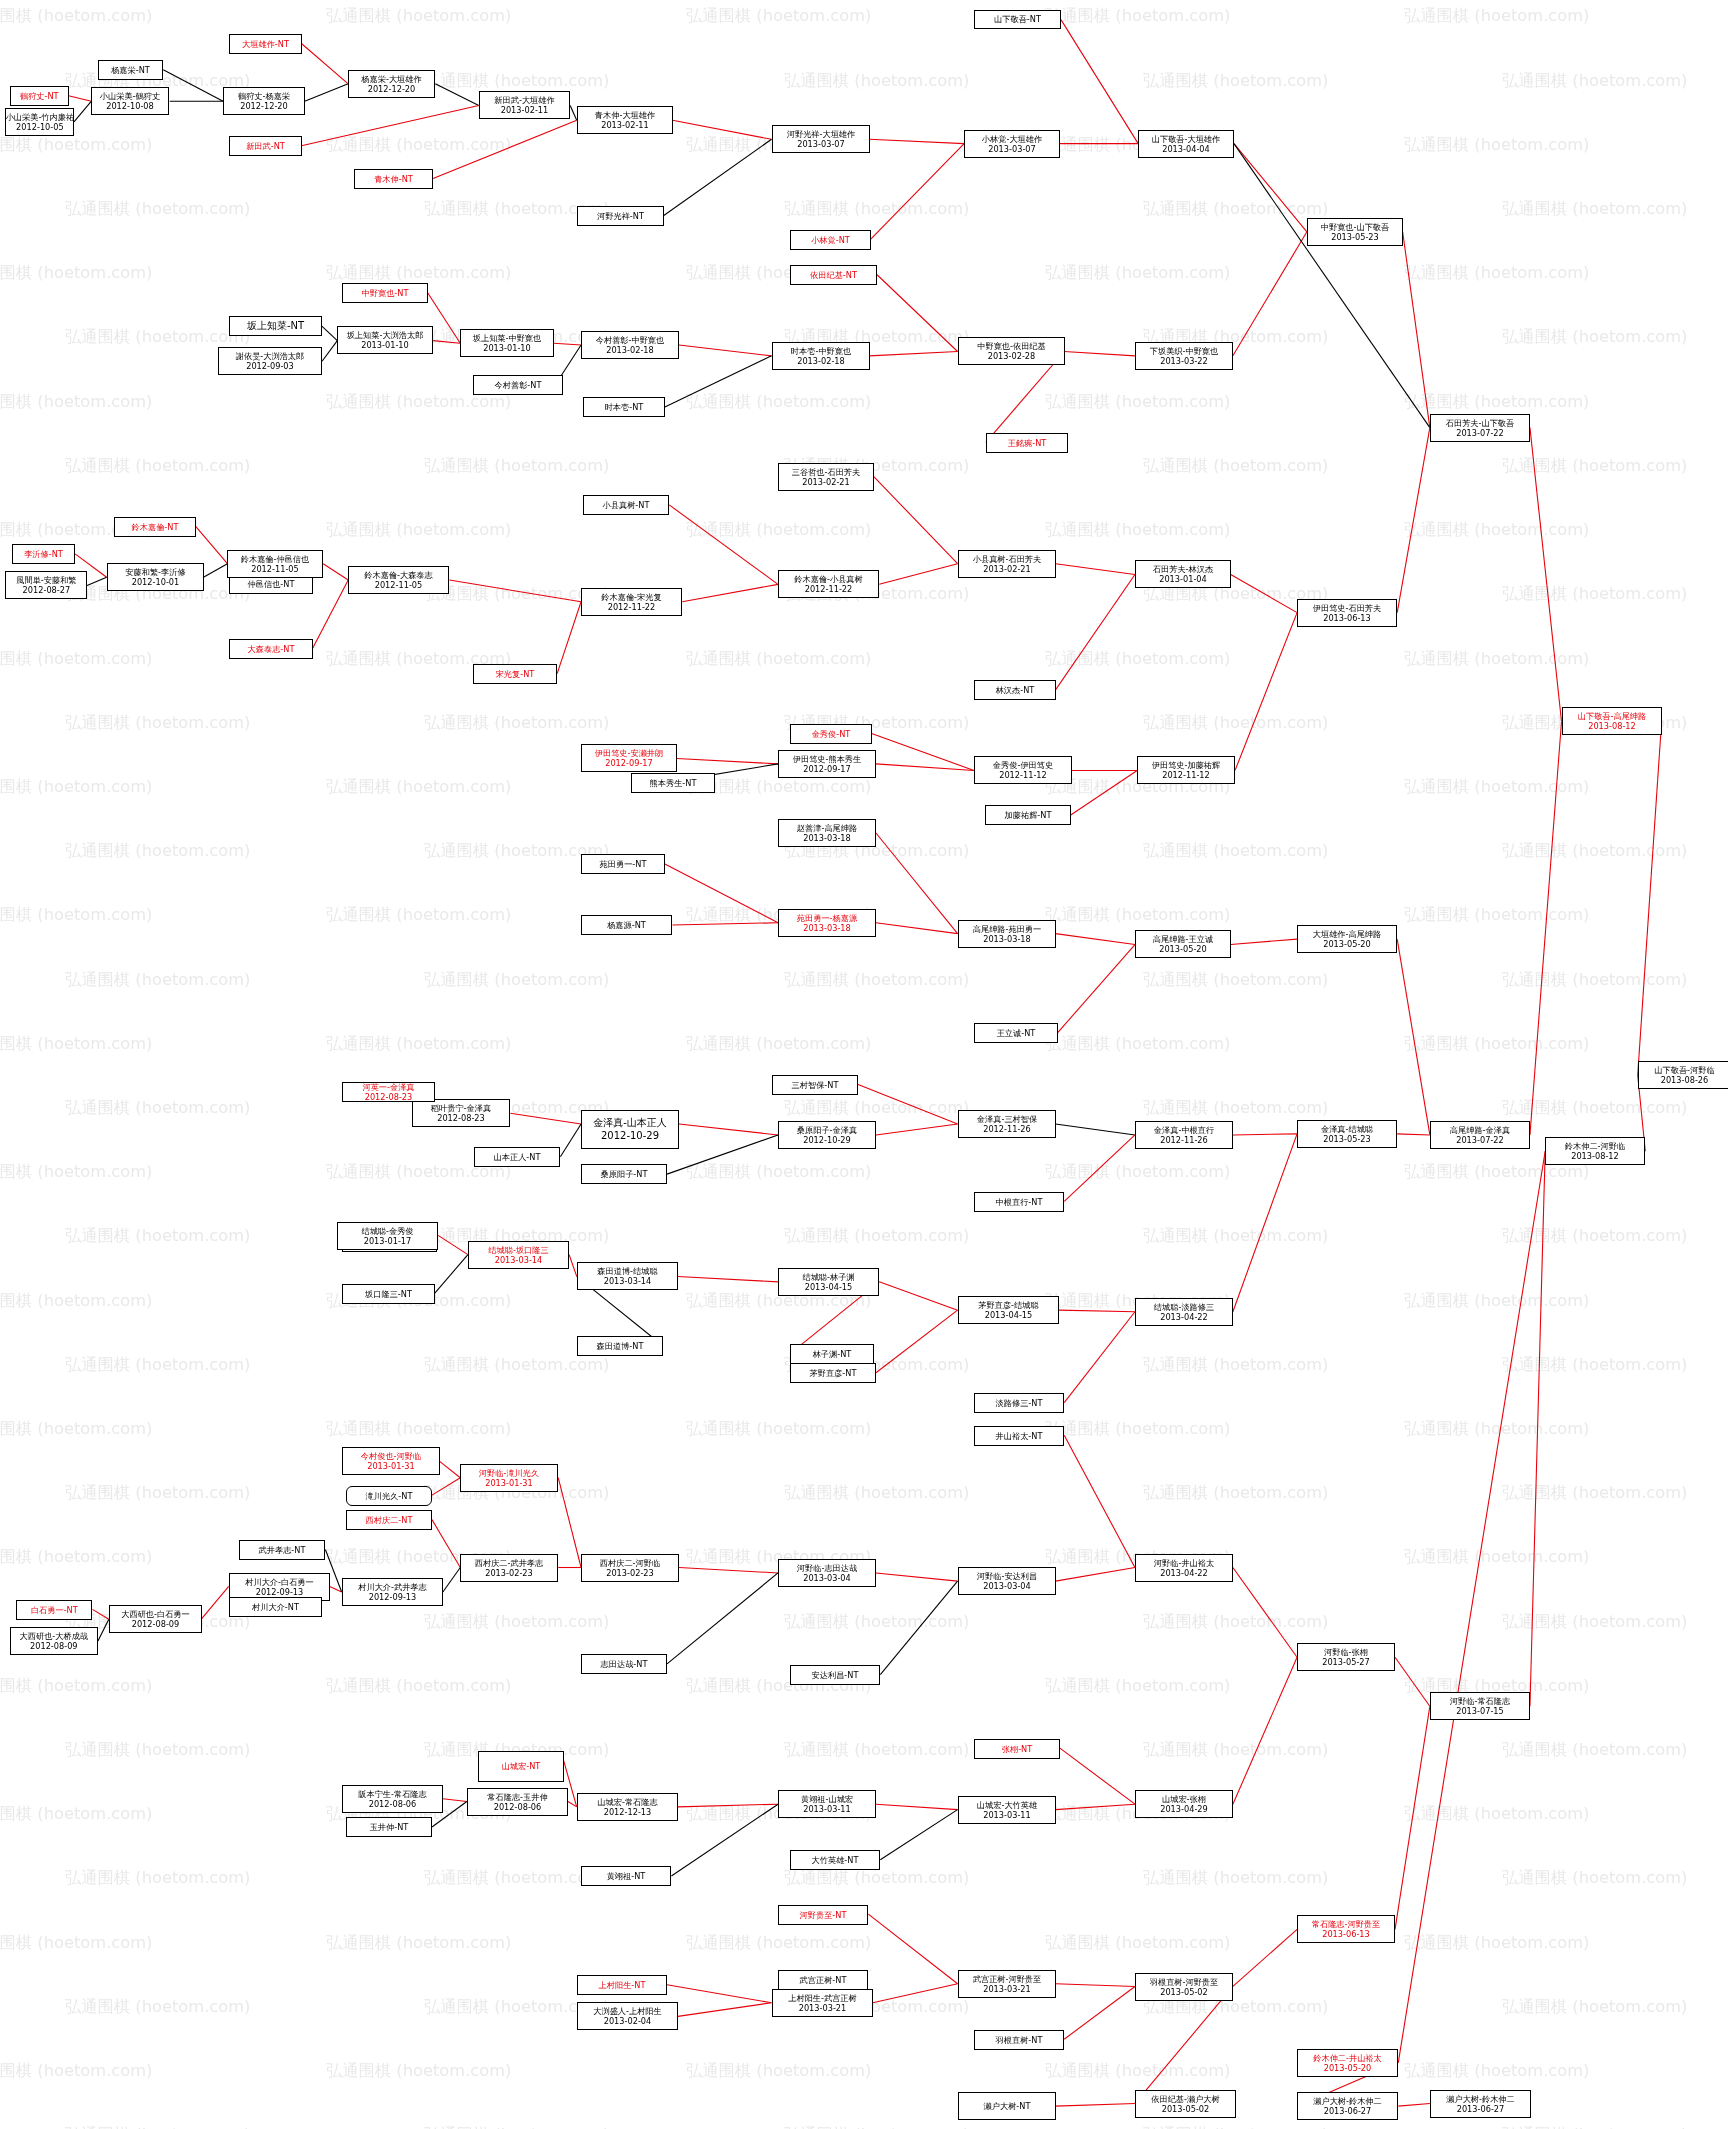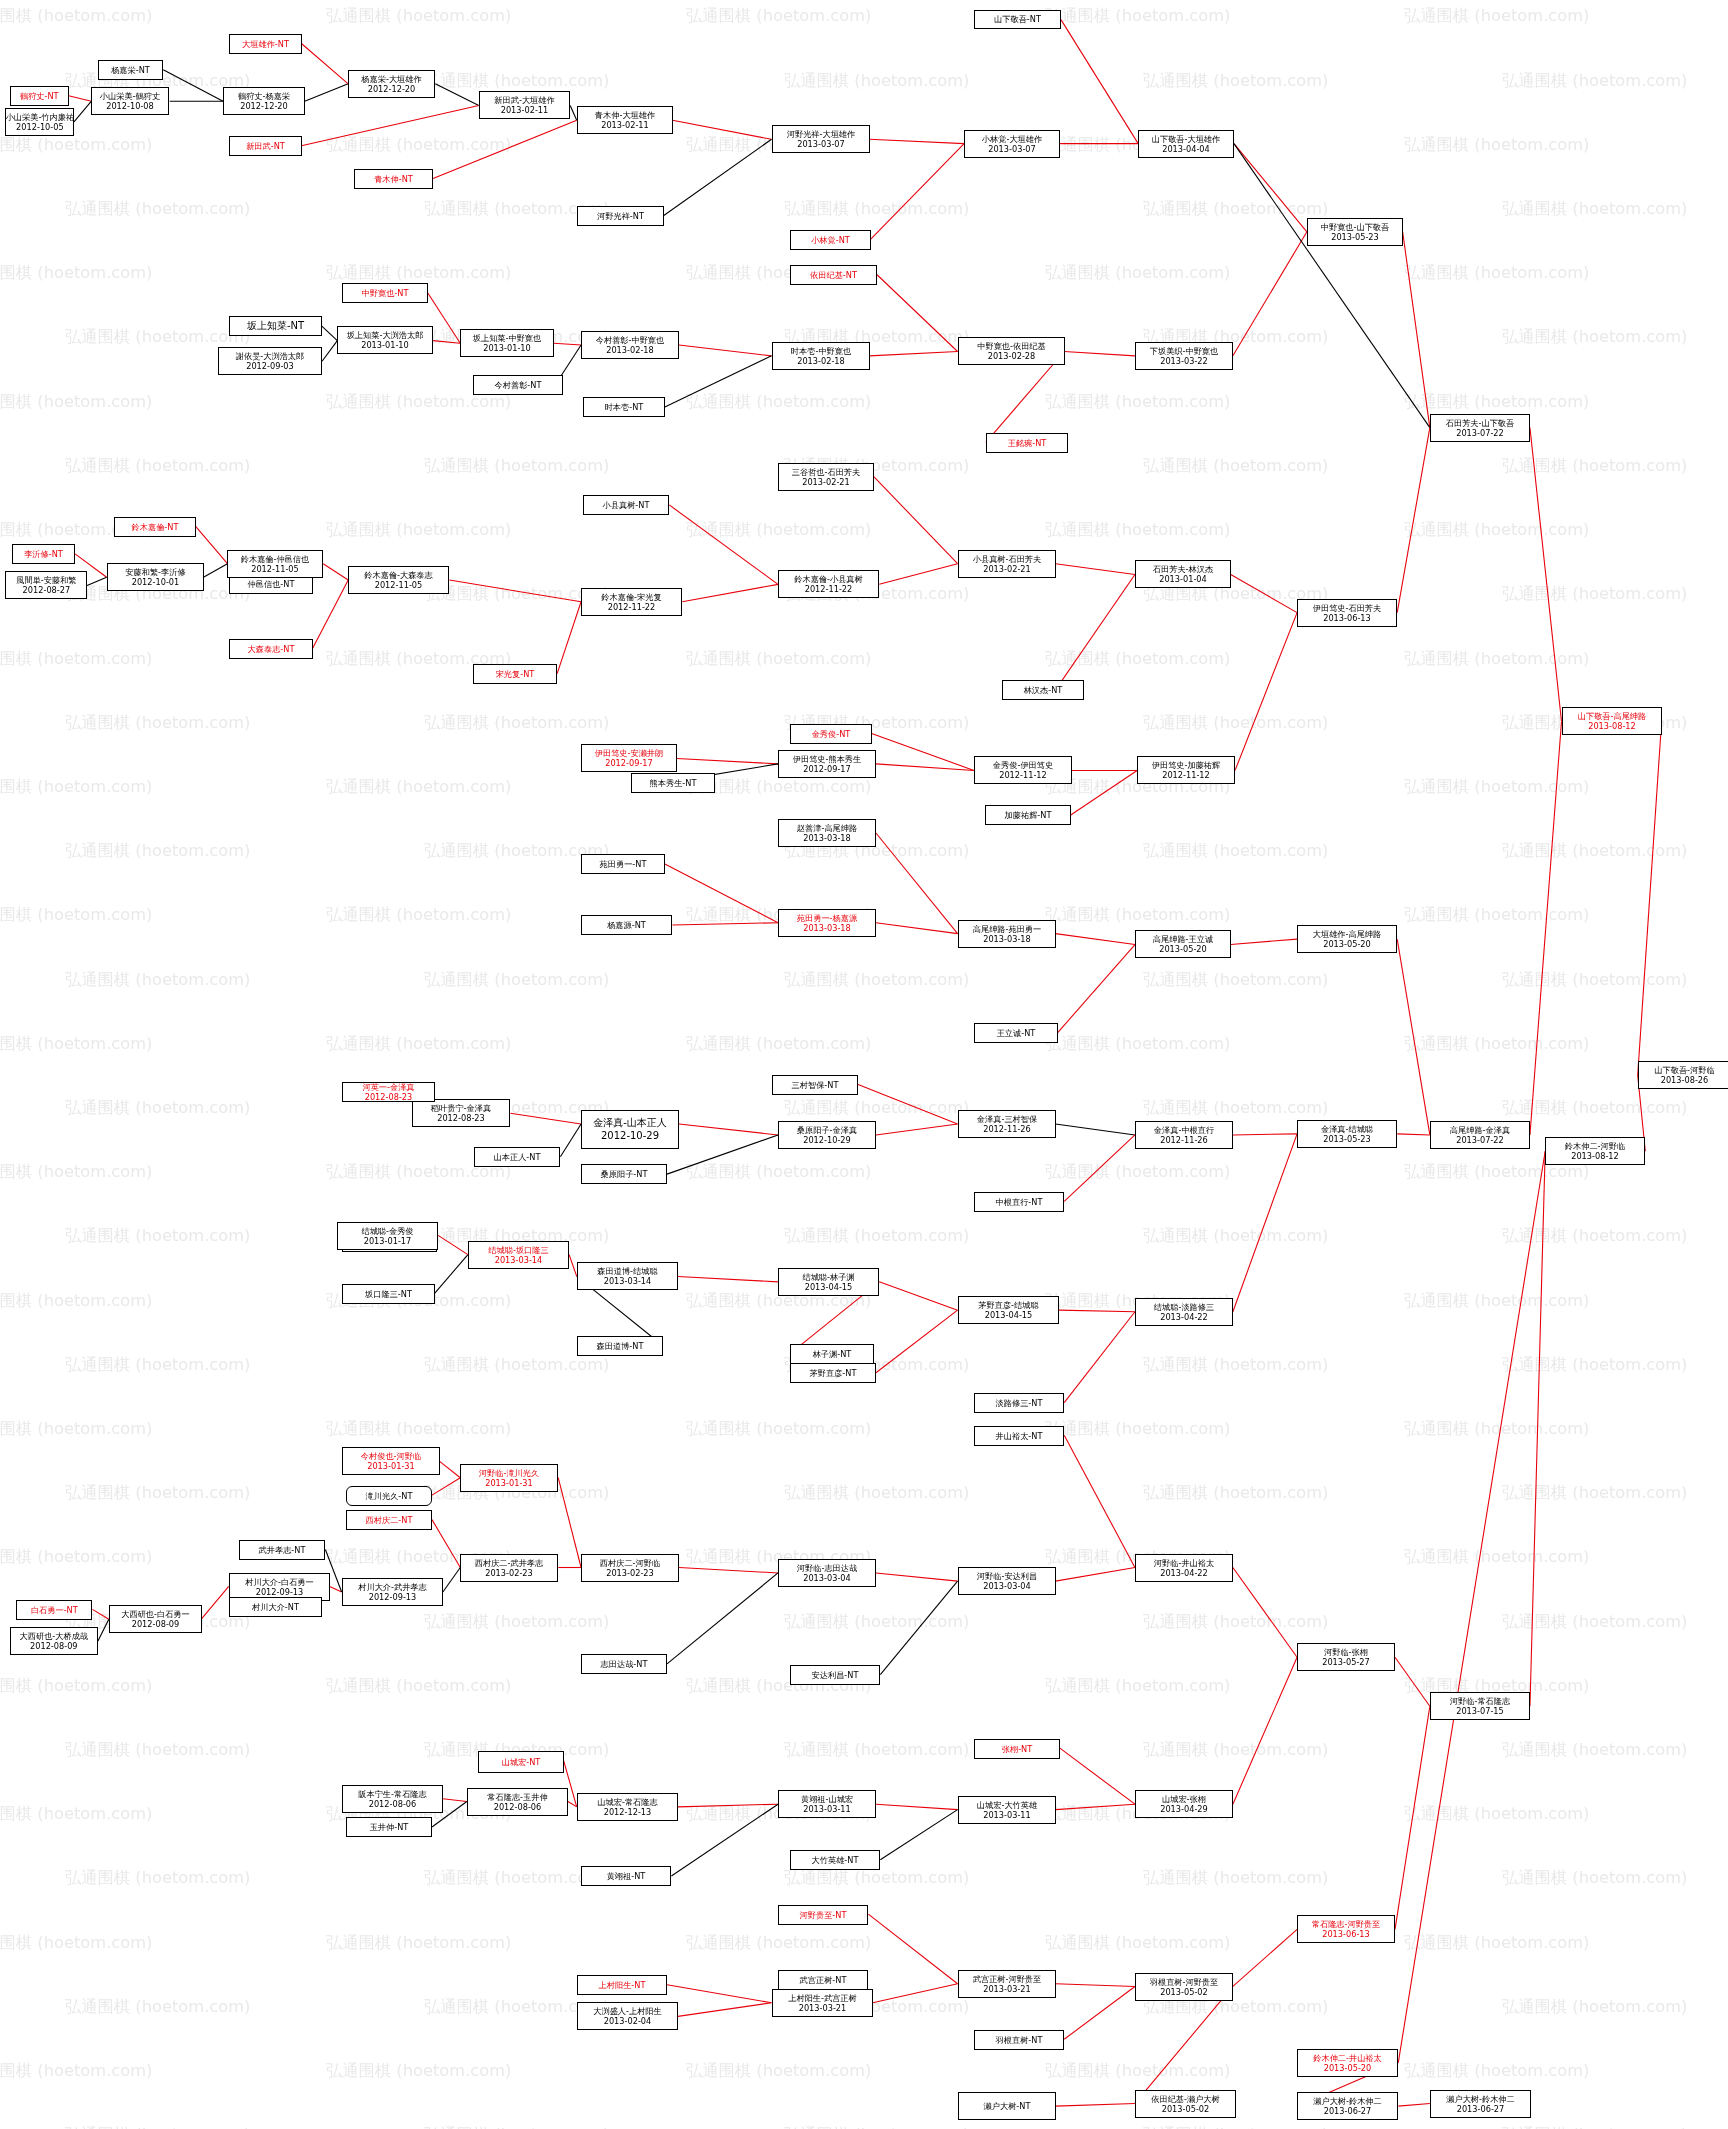--- a/index.html
+++ b/index.html
@@ -483,21 +483,21 @@
         <div>2012-11-22</div>
       </div>
       <div class="node n-black" style="left: 778px; top: 463px; width: 96px; height: 28px; font-size: 8.2px;">
         <div>三谷哲也-石田芳夫</div>
         <div>2013-02-21</div>
       </div>
       <div class="node n-black" style="left: 958px; top: 550px; width: 98px; height: 28px; font-size: 8.2px;">
         <div>小县真树-石田芳夫</div>
         <div>2013-02-21</div>
       </div>
-      <div class="node n-black" style="left: 974px; top: 680px; width: 82px; height: 19.6px; font-size: 8.2px; margin-left: 28px;">
+      <div class="node n-black" style="left: 974px; top: 680px; width: 82px; height: 19.6px; font-size: 8.2px;">
         <div>林汉杰-NT</div>
       </div>
       <div class="node n-black" style="left: 1135px; top: 560px; width: 96px; height: 28px; font-size: 8.2px;">
         <div>石田芳夫-林汉杰</div>
         <div>2013-01-04</div>
       </div>
       <div class="node n-black" style="left: 1297px; top: 599px; width: 100px; height: 28px; font-size: 8.2px;">
         <div>伊田笃史-石田芳夫</div>
         <div>2013-06-13</div>
       </div>
@@ -723,21 +723,21 @@
         <div>白石勇一-NT</div>
       </div>
       <div class="node n-black" style="left: 9.8px; top: 1627px; width: 88px; height: 28px; font-size: 8.2px;">
         <div>大西研也-大桥成哉</div>
         <div>2012-08-09</div>
       </div>
       <div class="node n-black" style="left: 109px; top: 1605px; width: 93px; height: 28px; font-size: 8.2px;">
         <div>大西研也-白石勇一</div>
         <div>2012-08-09</div>
       </div>
-      <div class="node n-red" style="left: 478px; top: 1751px; width: 86px; height: 22px; font-size: 8.2px;">
+      <div class="node n-red" style="left: 478px; top: 1751px; width: 86px; height: 31px; font-size: 8.2px;">
         <div>山城宏-NT</div>
       </div>
       <div class="node n-black" style="left: 342px; top: 1785px; width: 101px; height: 28px; font-size: 8.2px;">
         <div>阪本宁生-常石隆志</div>
         <div>2012-08-06</div>
       </div>
       <div class="node n-black" style="left: 346px; top: 1817px; width: 86px; height: 19.6px; font-size: 8.2px;">
         <div>玉井伸-NT</div>
       </div>
       <div class="node n-black" style="left: 467px; top: 1788px; width: 101px; height: 28px; font-size: 8.2px;">

